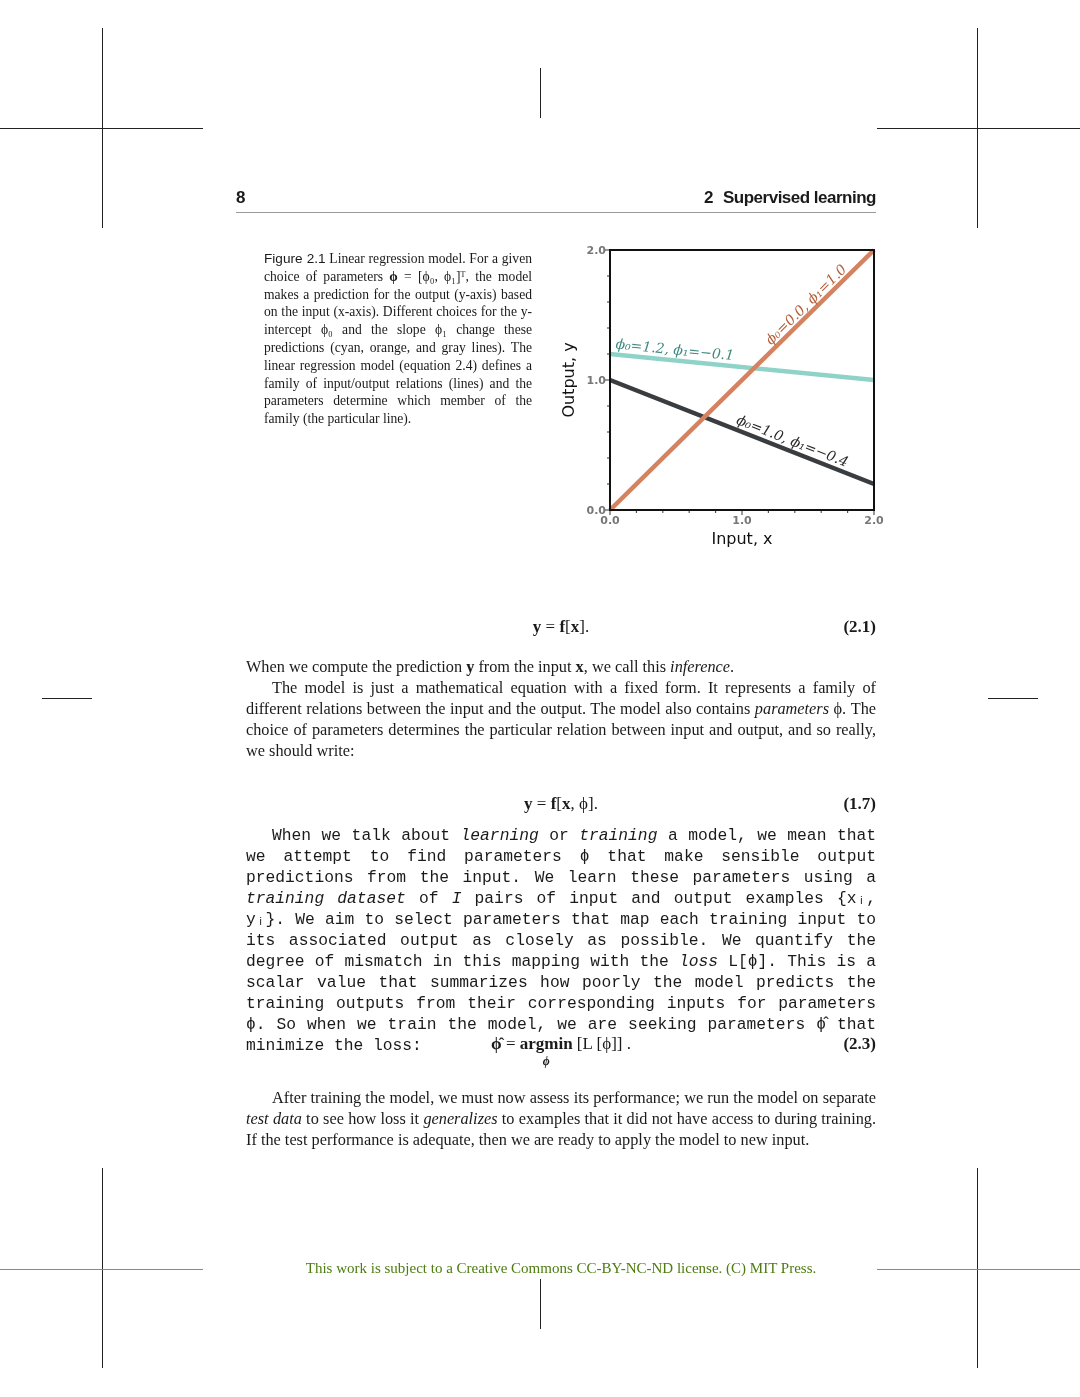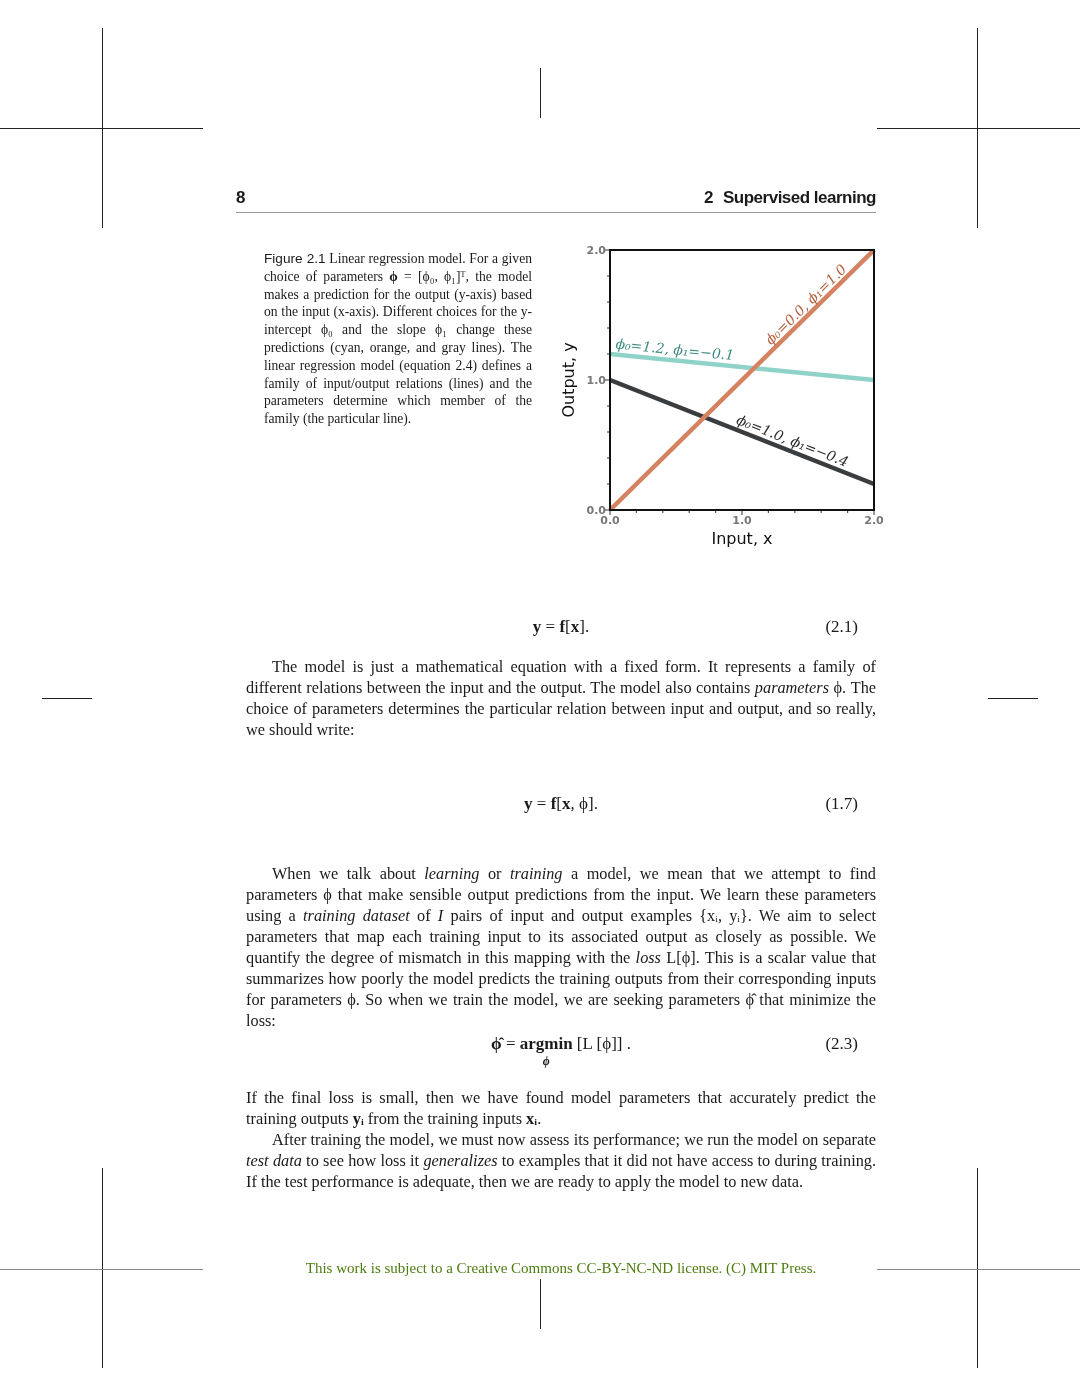--- a/index.html
+++ b/index.html
@@ -17,21 +17,21 @@
   .header .chap .n { margin-right:10px; }
 
   .caption { position:absolute; left:264px; top:250px; width:268px; font-size:13.6px; line-height:17.8px;
              text-align:justify; font-family:"Liberation Serif","DejaVu Serif",serif; }
   .caption .fig { font-family:"Liberation Sans","DejaVu Sans",sans-serif; font-weight:normal; }
 
   .chart { position:absolute; left:556px; top:236px; width:336px; height:320px; }
 
   .eq { position:absolute; left:246px; width:630px; font-family:"Liberation Serif","DejaVu Serif",serif; font-size:17px; }
   .eq .body { position:absolute; left:0; right:0; text-align:center; }
-  .eq .num { position:absolute; right:18px; }
+  .eq .num { position:absolute; right:0;font-weight:bold; }
   .b { font-weight:bold; }
 
   .para { position:absolute; left:246px; width:630px; font-family:"Liberation Serif","DejaVu Serif",serif;
           font-size:16.3px; line-height:21px; text-align:justify; }
   .para p { margin:0; }
   .para .ind { text-indent:26px; }
   .para i { font-style:italic; }
 
   .footer { position:absolute; left:246px; top:1260px; width:630px; text-align:center; color:#4d7c0f;
             font-family:"Liberation Serif","DejaVu Serif",serif; font-size:15px; }
@@ -106,35 +106,35 @@
   <text id="xlabel" font-family="DejaVu Sans, sans-serif" font-size="16" fill="#111" text-anchor="middle" x="186" y="308">Input, x</text>
   <text id="ylabel" font-family="DejaVu Sans, sans-serif" font-size="16" fill="#111" text-anchor="middle" x="18" y="144" transform="rotate(-90 18 144)">Output, y</text>
 </svg>
 
 <div class="eq" style="top:617px;">
   <div class="body"><span class="b">y</span><span> = </span><span class="b">f</span><span>[</span><span class="b">x</span><span>].</span></div>
   <span class="num">(2.1)</span>
 </div>
 
 <div class="para" style="top:656px;">
+  <p><span>When we compute the prediction </span><b>y</b><span> from the input </span><b>x</b><span>, we call this </span><i>inference</i><span>.</span></p>
   <p class="ind"><span>The model is just a mathematical equation with a fixed form. It represents a family of different relations between the input and the output. The model also contains </span><i>parameters</i><span> ϕ. The choice of parameters determines the particular relation between input and output, and so really, we should write:</span></p>
 </div>
 
 <div class="eq" style="top:794px;">
   <div class="body"><span class="b">y</span><span> = </span><span class="b">f</span><span>[</span><span class="b">x</span><span>, ϕ].</span></div>
   <span class="num">(1.7)</span>
 </div>
 
-<div class="para" style="top:863px;">
+<div class="para" style="top:825px;font-family:Liberation Mono, monospace;">
   <p class="ind"><span>When we talk about </span><i>learning</i><span> or </span><i>training</i><span> a model, we mean that we attempt to find parameters ϕ that make sensible output predictions from the input. We learn these parameters using a </span><i>training dataset</i><span> of </span><i>I</i><span> pairs of input and output examples {xᵢ, yᵢ}. We aim to select parameters that map each training input to its associated output as closely as possible. We quantify the degree of mismatch in this mapping with the </span><i>loss</i><span> L[ϕ]. This is a scalar value that summarizes how poorly the model predicts the training outputs from their corresponding inputs for parameters ϕ. So when we train the model, we are seeking parameters ϕ̂ that minimize the loss:</span></p>
 </div>
 
 <div class="eq" style="top:1034px;">
   <div class="body"><b>ϕ̂</b><span> = </span><span style="display:inline-block;position:relative;font-weight:bold;"><span>argmin</span><span style="position:absolute;left:0;right:0;top:20px;text-align:center;font-size:12px;font-style:italic;">ϕ</span></span><span> [L [ϕ]] .</span></div>
   <span class="num">(2.3)</span>
 </div>
 
 <div class="para" style="top:1087px;">
-  <p><span>If the final loss is small, then we have found model parameters that accurately predict the training outputs </span><b>yᵢ</b><span> from the training inputs </span><b>xᵢ</b><span>.</span></p>
-  <p class="ind"><span>After training the model, we must now assess its performance; we run the model on separate </span><i>test data</i><span> to see how loss it </span><i>generalizes</i><span> to examples that it did not have access to during training. If the test performance is adequate, then we are ready to apply the model to new data.</span></p>
+  <p class="ind"><span>After training the model, we must now assess its performance; we run the model on separate </span><i>test data</i><span> to see how loss it </span><i>generalizes</i><span> to examples that it did not have access to during training. If the test performance is adequate, then we are ready to apply the model to new input.</span></p>
 </div>
 
 <div class="footer">This work is subject to a Creative Commons CC-BY-NC-ND license. (C) MIT Press.</div>
 
 </body></html>

